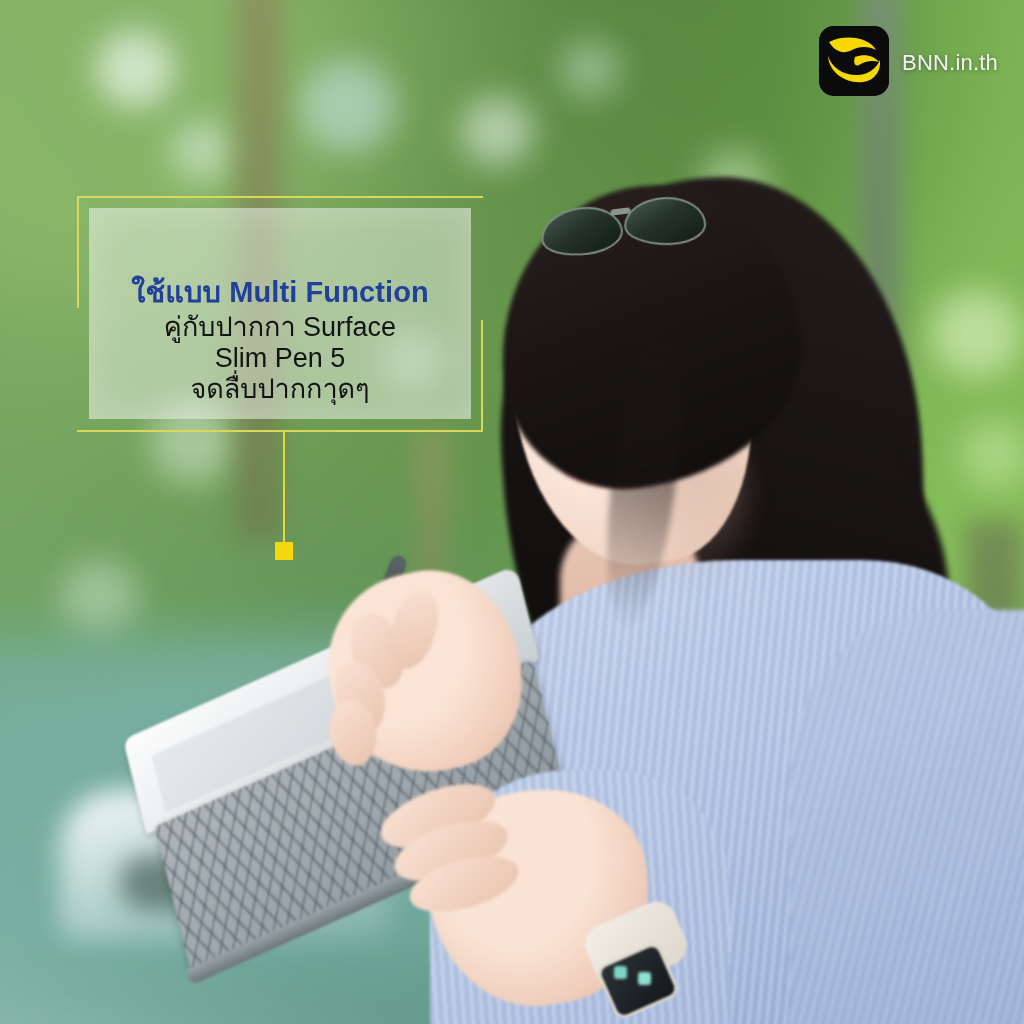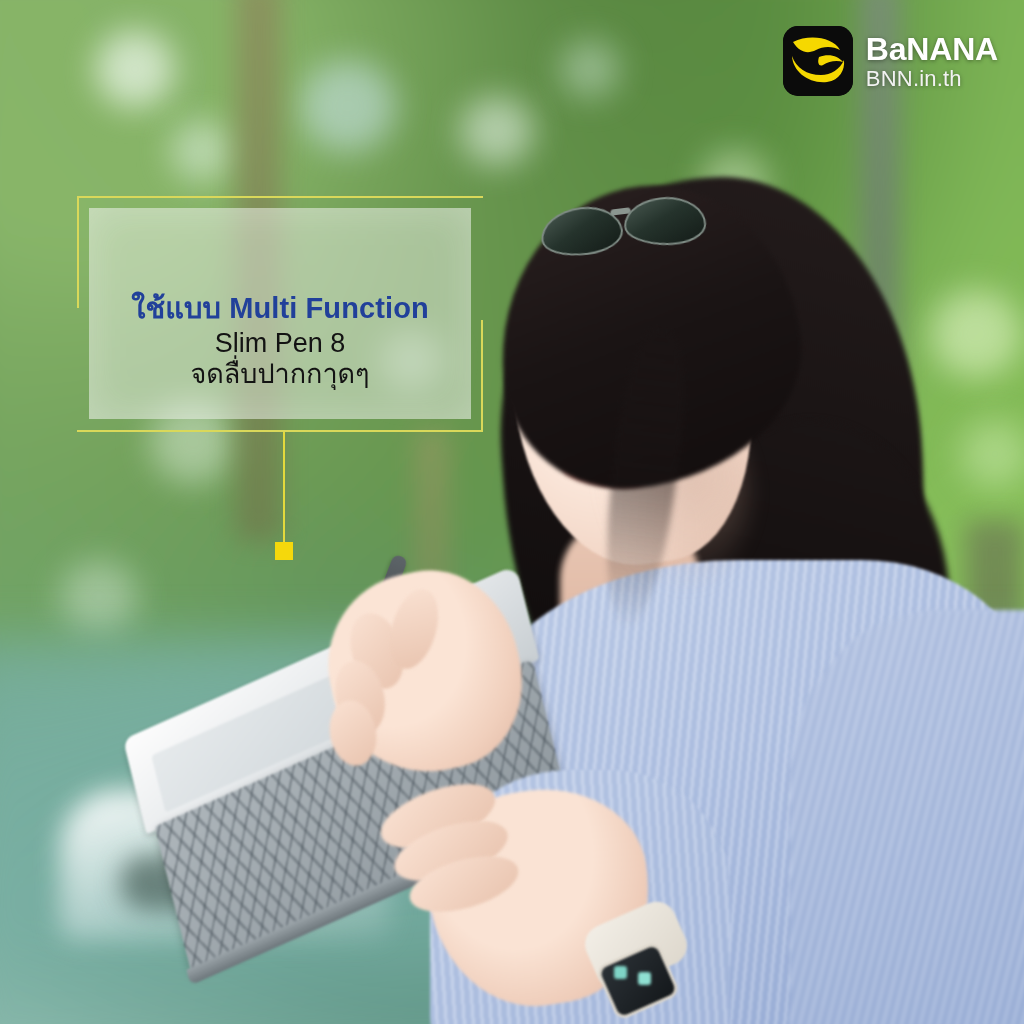--- a/index.html
+++ b/index.html
@@ -570,37 +570,37 @@
 
     <div class="callout-frame">
       <span class="frame-top-run"></span>
       <span class="frame-bottom-run"></span>
       <span class="corner tl"></span>
       <span class="corner br"></span>
     </div>
 
     <div class="callout-text">
       <div class="headline">ใช้แบบ Multi Function</div>
-      <div class="subline">Slim Pen 8</div>
+      <div class="subline">คู่กับปากกา Surface</div>
+      <div class="subline">Slim Pen 5</div>
       <div class="subline">จดลื่บปากกาุดๆ</div>
     </div>
 
     <div class="connector-line"></div>
     <div class="connector-dot"></div>
   </div>
 
 
   <div class="bnn-group">
     <span class="bnn-mark">
       <svg viewBox="0 0 70 70" width="70" height="70" aria-hidden="true">
         <rect x="0" y="0" width="70" height="70" rx="15" fill="#0b0b0b"></rect>
         <path d="M10 16 C26 8, 50 11, 57 24 C50 20, 40 20, 33 24 C25 28, 17 27, 10 16 Z" fill="#f5d800"></path>
         <path d="M9 30 C10 46, 26 58, 44 56 C57 54, 62 44, 61 34 C57 43, 48 49, 38 49 C24 49, 13 42, 9 30 Z" fill="#f5d800"></path>
         <path d="M36 31 C46 27, 55 30, 60 36 C54 34, 46 35, 40 39 C36 41, 34 37, 36 31 Z" fill="#f5d800"></path>
       </svg>
     </span>
     <span class="bnn-text">
-      <span class="bnn-name" style="display:block;">BaNANA</span>
       <span class="bnn-url" style="display:block;">BNN.in.th</span>
     </span>
   </div>
 
 </div>
 
 </body></html>

